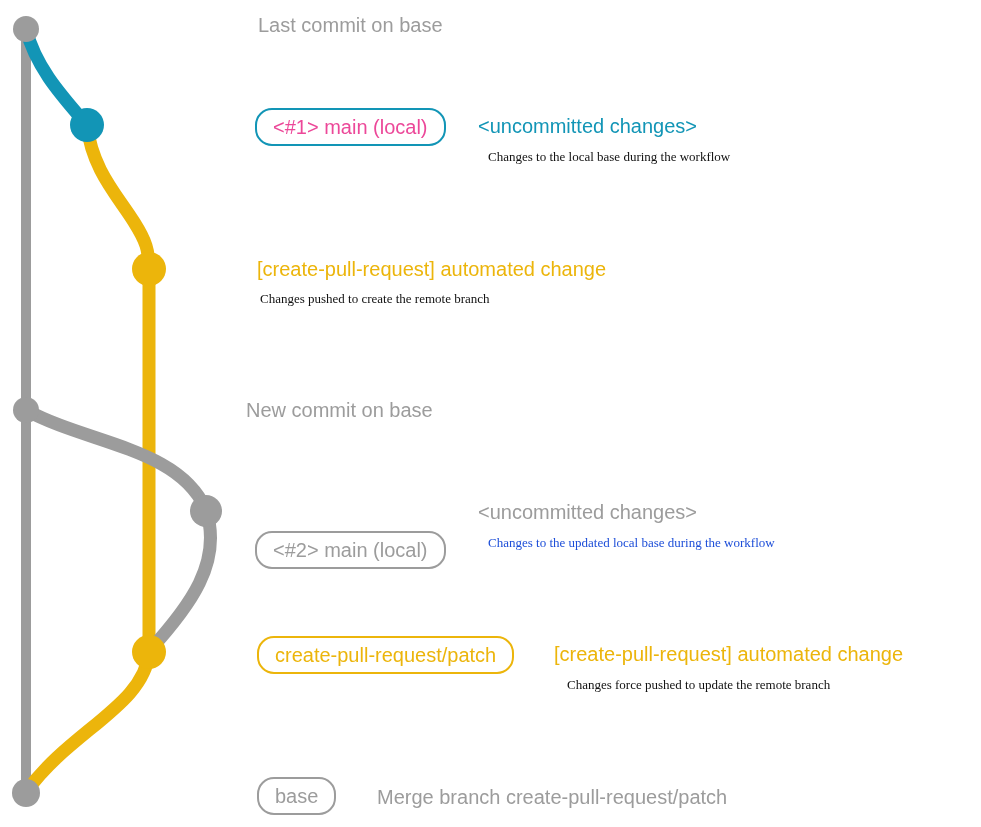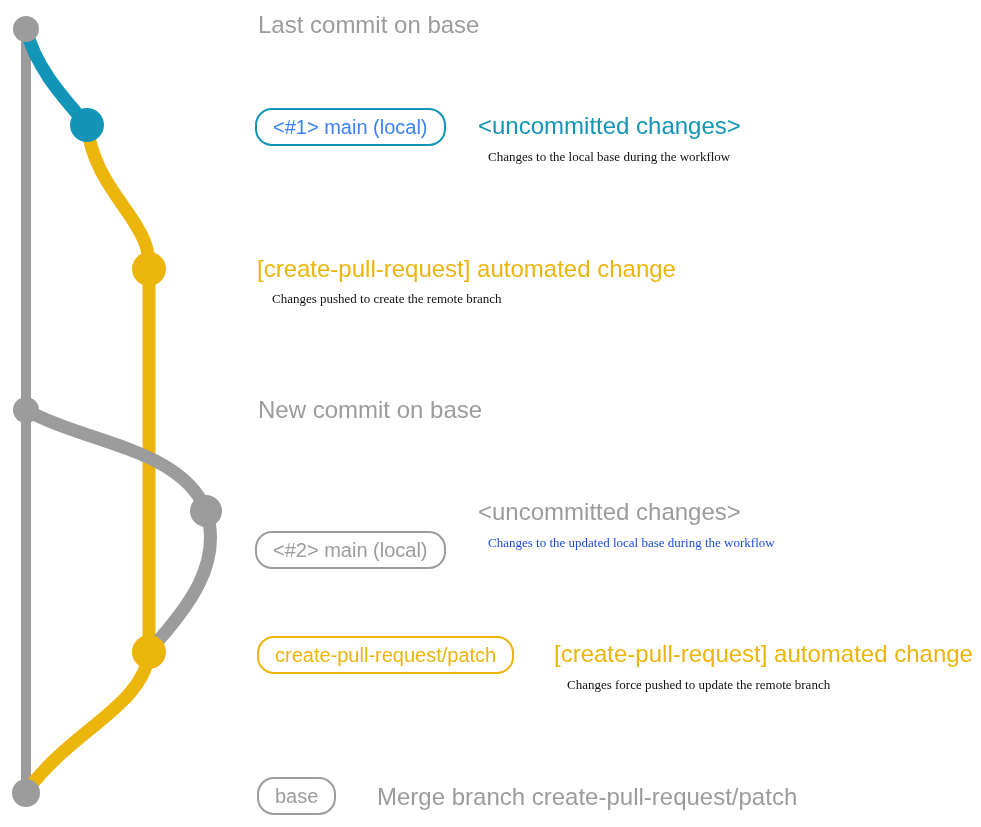--- a/index.html
+++ b/index.html
@@ -14,21 +14,21 @@
     overflow: hidden;
     font-family: "Liberation Sans", sans-serif;
   }
   .abs {
     position: absolute;
     transform: translateY(-50%);
     white-space: nowrap;
   }
   .sans {
     font-family: "Liberation Sans", sans-serif;
-    font-size: 24px;
+    font-size: 20px;
     line-height: 1.2;
     text-align: center;
   }
   .serif-note {
     font-family: Liberation Serif, serif;
     font-size: 13px;
     line-height: 1.2;
   }
   .badge {
     display: inline-block;
@@ -67,28 +67,28 @@
   <circle cx="26" cy="410" r="13" fill="#9c9c9c"></circle>
   <circle cx="26" cy="793" r="14" fill="#9c9c9c"></circle>
   <circle cx="206" cy="511" r="16" fill="#9c9c9c"></circle>
   <circle cx="87" cy="125" r="17" fill="#1295b6"></circle>
   <circle cx="149" cy="269" r="17" fill="#ecb50b"></circle>
   <circle cx="149" cy="652" r="17" fill="#ecb50b"></circle>
 </svg>
 
 <div class="abs sans" style="left: 258px; top: 25px; color: rgb(156, 156, 156);">Last commit on base</div>
 
-<div class="abs badge" style="left: 255px; top: 127px; color: #3b82f6; border-color: rgb(18, 149, 182);">&lt;#1&gt; main (local)</div>
+<div class="abs badge" style="left: 255px; top: 127px; color: #ec4899; border-color: rgb(18, 149, 182);">&lt;#1&gt; main (local)</div>
 <div class="abs sans" style="left: 478px; top: 126px; color: rgb(18, 149, 182);">&lt;uncommitted changes&gt;</div>
 <div class="abs serif-note" style="left: 488px; top: 157px; color: rgb(17, 17, 17);">Changes to the local base during the workflow</div>
 
 <div class="abs sans" style="left: 257px; top: 269px; color: rgb(236, 181, 11);">[create-pull-request] automated change</div>
-<div class="abs serif-note" style="left: 272px; top: 299px; color: rgb(17, 17, 17);">Changes pushed to create the remote branch</div>
+<div class="abs serif-note" style="left: 260px; top: 299px; color: rgb(17, 17, 17);">Changes pushed to create the remote branch</div>
 
-<div class="abs sans" style="left: 258px; top: 410px; color: rgb(156, 156, 156);">New commit on base</div>
+<div class="abs sans" style="left: 246px; top: 410px; color: rgb(156, 156, 156);">New commit on base</div>
 
 <div class="abs badge" style="left: 255px; top: 513px; color: rgb(156, 156, 156); border-color: rgb(156, 156, 156); margin-top: 37px;">&lt;#2&gt; main (local)</div>
 <div class="abs sans" style="left: 478px; top: 512px; color: rgb(156, 156, 156);">&lt;uncommitted changes&gt;</div>
 <div class="abs serif-note" style="left: 488px; top: 543px; color: #1d4ed8;">Changes to the updated local base during the workflow</div>
 
 <div class="abs badge" style="left: 257px; top: 655px; color: rgb(236, 181, 11); border-color: rgb(236, 181, 11);">create-pull-request/patch</div>
 <div class="abs sans" style="left: 554px; top: 654px; color: rgb(236, 181, 11);">[create-pull-request] automated change</div>
 <div class="abs serif-note" style="left: 567px; top: 685px; color: rgb(17, 17, 17);">Changes force pushed to update the remote branch</div>
 
 <div class="abs badge" style="left: 257px; top: 796px; color: rgb(156, 156, 156); border-color: rgb(156, 156, 156);">base</div>

